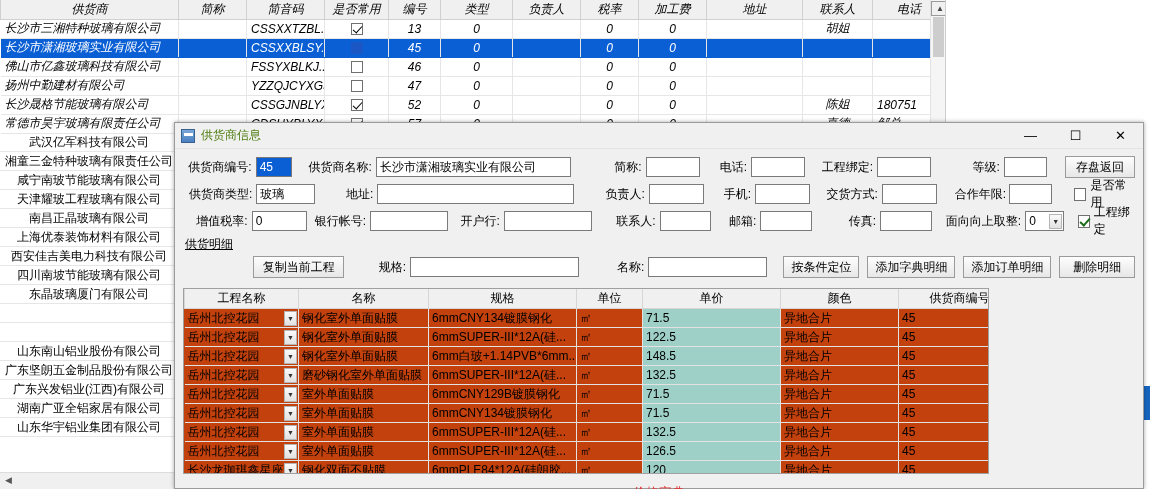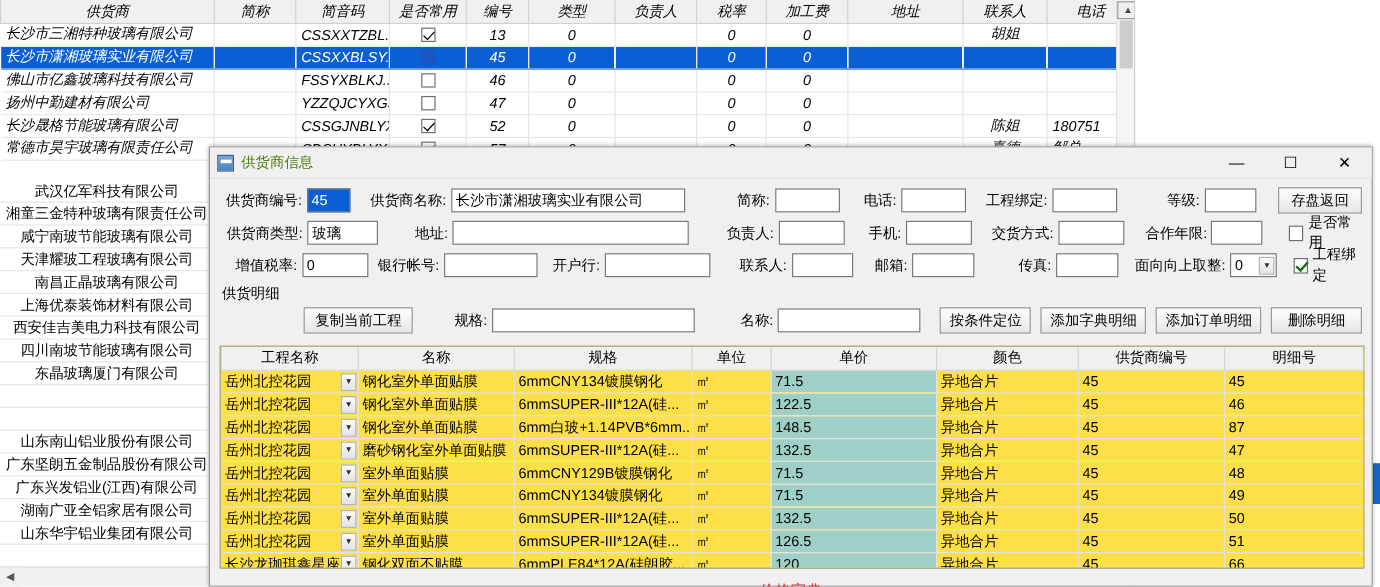--- a/index.html
+++ b/index.html
@@ -133,26 +133,26 @@
   }
   .chk { display: inline-flex; align-items: center; font-size: 12px; color:#000; }
   .chk .box {
     width: 13px; height: 13px; border: 1px solid #707070; background: #fff;
     margin-right: 4px; position: relative;
   }
   .chk .box.on::after {
     content:""; position:absolute; left:3px; top:0px; width:4px; height:8px;
     border: solid #1b6b1b; border-width: 0 2px 2px 0; transform: rotate(42deg);
   }
-  .sect-label { font-size: 12px; color:#000; margin: 2px 0 2px 2px; }
+  .sect-label { font-size: 12px; color:#000; margin: 2px 0 2px 2px; text-decoration: underline; }
 
   
   .detail-wrap {
-    position: absolute; left: 8px; top: 139px; width: 954px; height: 186px;
-    background: #fde047; border: 1px solid #a0a0a0; overflow: hidden;
+    position: absolute; left: 8px; top: 139px; width: 806px; height: 186px;
+    background: #c2410c; border: 1px solid #a0a0a0; overflow: hidden;
   }
   .dt { border-collapse: collapse; table-layout: fixed; width: 952px; }
   .dt th {
     background: #f0f0f0; border: 1px solid #d6d6d6; border-top: none;
     height: 19px; font-weight: normal; font-size: 12px; color: #000;
   }
   .dt td {
     border-right: 1px solid #e2e2e2; border-bottom: 1px solid #e2e2e2;
     height: 19px; font-size: 12px; padding: 0 3px; color: #000;
     white-space: nowrap; overflow: hidden;
@@ -289,21 +289,21 @@
           <td></td>
           <td class="c-center">0</td>
           <td class="c-center">0</td>
           <td></td>
           <td class="c-center">嘉德</td>
           <td>邹总</td>
         </tr>
       </tbody>
     </table>
 
-    <div class="left-list" style="top:150px;">
+    <div class="left-list" style="top:133px;">
       <div class="row">武汉亿军科技有限公司</div>
       <div class="row">湘童三金特种玻璃有限责任公司</div>
       <div class="row">咸宁南玻节能玻璃有限公司</div>
       <div class="row">天津耀玻工程玻璃有限公司</div>
       <div class="row">南昌正晶玻璃有限公司</div>
       <div class="row">上海优泰装饰材料有限公司</div>
       <div class="row">西安佳吉美电力科技有限公司</div>
       <div class="row">四川南坡节能玻璃有限公司</div>
       <div class="row">东晶玻璃厦门有限公司</div>
       <div class="row"></div>

